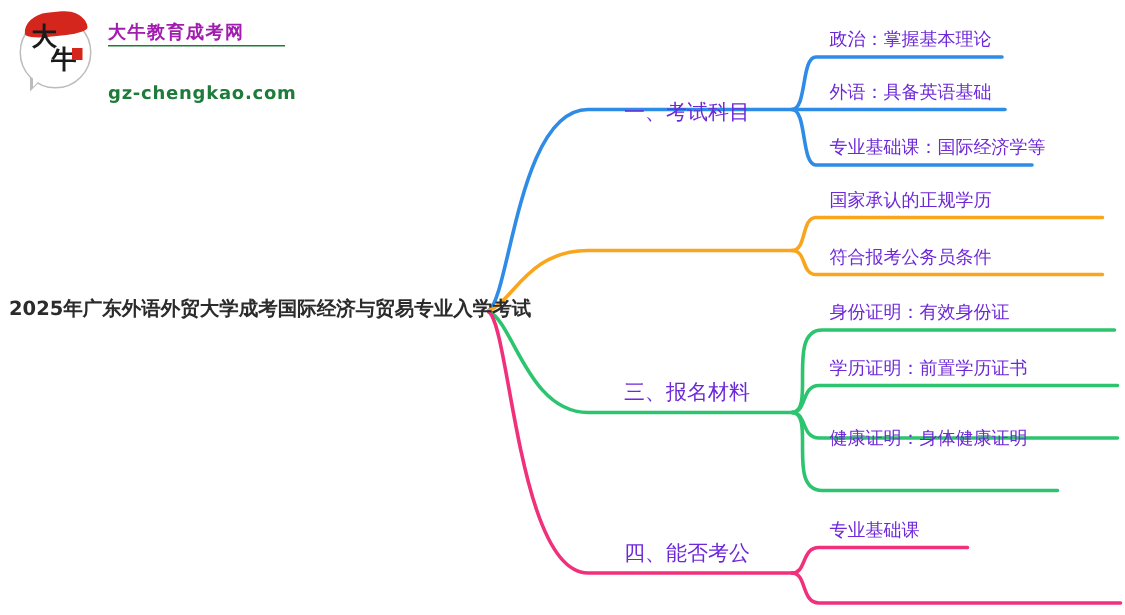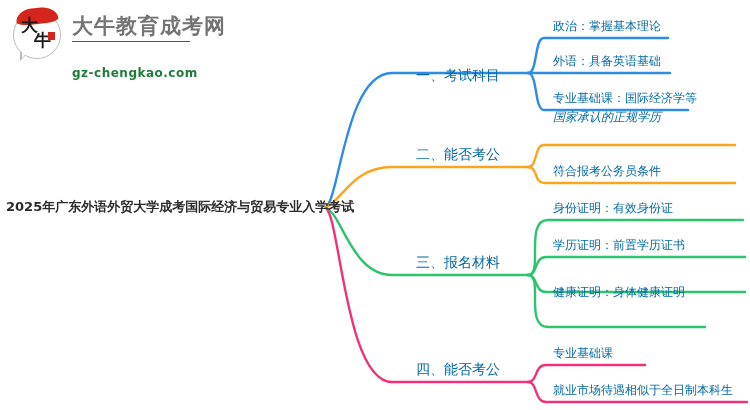--- a/index.html
+++ b/index.html
@@ -25,25 +25,25 @@
   .logo-arc{
     position:absolute;left:4px;top:0px;width:42px;height:16px;background:#d5261e;
     border-radius:50% 50% 45% 45% / 100% 100% 30% 30%;transform:rotate(-6deg);
   }
   .logo-char1{position:absolute;left:9px;top:9px;font-family:"DejaVu Serif","Liberation Serif",serif;
     font-weight:bold;font-size:17px;color:#1a1a1a;line-height:1;}
   .logo-char2{position:absolute;left:22px;top:24px;font-family:"DejaVu Serif","Liberation Serif",serif;
     font-weight:bold;font-size:17px;color:#1a1a1a;line-height:1;}
   .logo-seal{position:absolute;left:36px;top:24px;width:7px;height:8px;background:#d5261e;}
   .logo-text{margin-left:8px;padding-top:6px;}
-  .logo-title{font-size:21px;font-weight:bold;color:#737373;letter-spacing:1px;line-height:1.2;}
+  .logo-title{font-size:12px;font-weight:bold;color:#a21caf;letter-spacing:1px;line-height:1.2;}
   .logo-divider{height:1px;background:#1e7c3a;margin:2px 0 1px 0;width:118px;}
   .logo-domain{font-size:12px;font-weight:bold;color:#1e7c3a;letter-spacing:0.5px;margin-top:24px;}
   
-  .node{position:absolute;white-space:nowrap;color:#0369a1;line-height:18px;height:18px;}
+  .node{position:absolute;white-space:nowrap;color:#6d28d9;line-height:18px;height:18px;}
   .root-label{left:6px;top:198px;font-size:13px;font-weight:700;color:#2b2b2b;}
   .branch-label{font-size:14px;font-weight:500;width:120px;text-align:center;left:398px;}
   .child-label{font-size:12px;left:553px;}
   svg{position:absolute;left:0;top:0;}
 </style>
 </head>
 <body>
 
 <div id="stage">
 
@@ -84,31 +84,29 @@
     <div class="logo-text">
       <div class="logo-title">大牛教育成考网</div>
       <div class="logo-divider"></div>
       <div class="logo-domain">gz-chengkao.com</div>
     </div>
   </div>
 
   <div class="node root-label">2025年广东外语外贸大学成考国际经济与贸易专业入学考试</div>
 
   <div class="node branch-label" style="top:66px;">一、考试科目</div>
-  <div class="node branch-label" style="top:145px;">二、能否考公</div>
   <div class="node branch-label" style="top:253px;">三、报名材料</div>
   <div class="node branch-label" style="top:360px;">四、能否考公</div>
 
   <div class="node child-label" style="top:17px;">政治：掌握基本理论</div>
   <div class="node child-label" style="top:52px;">外语：具备英语基础</div>
   <div class="node child-label" style="top:89px;">专业基础课：国际经济学等</div>
 
-  <div class="node child-label" style="top:108px;font-style:italic;">国家承认的正规学历</div>
+  <div class="node child-label" style="top:124px;">国家承认的正规学历</div>
   <div class="node child-label" style="top:162px;">符合报考公务员条件</div>
 
   <div class="node child-label" style="top:199px;">身份证明：有效身份证</div>
   <div class="node child-label" style="top:236px;">学历证明：前置学历证书</div>
   <div class="node child-label" style="top:271px;margin-top:12px;">健康证明：身体健康证明</div>
 
   <div class="node child-label" style="top:344px;">专业基础课</div>
-  <div class="node child-label" style="top:381px;">就业市场待遇相似于全日制本科生</div>
 
 </div>
 
 </body></html>

